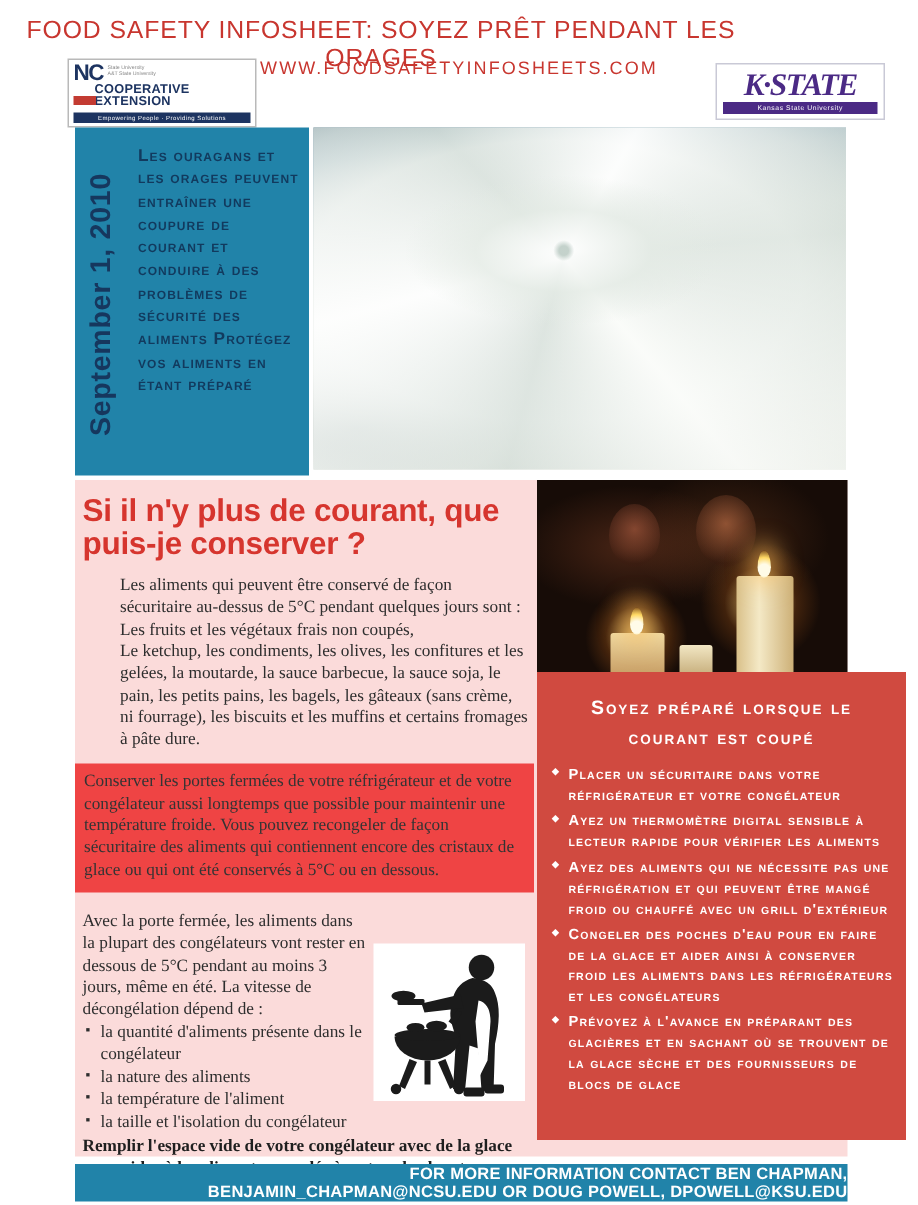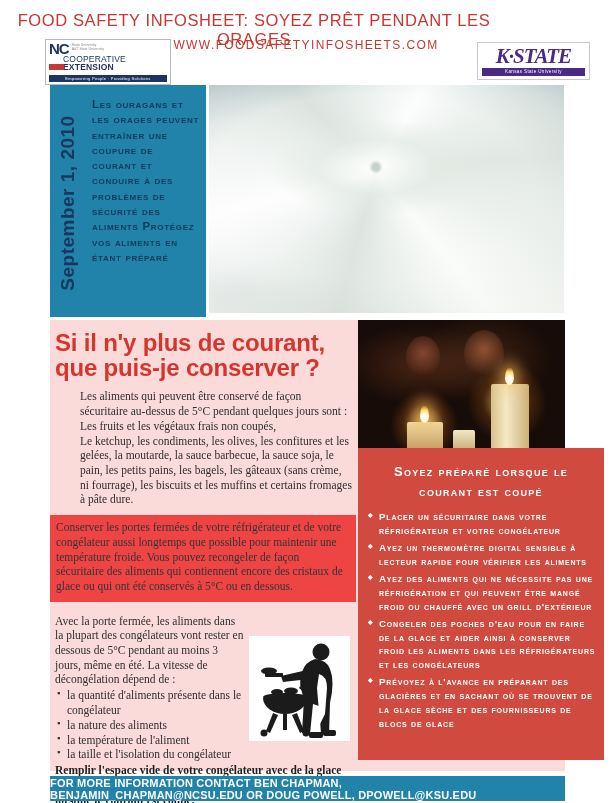--- a/index.html
+++ b/index.html
@@ -18,21 +18,21 @@
     color:#c8362f; font-size:12px; letter-spacing:1.4px; font-weight:400;
   }
   
   .nc-logo {
     position:absolute; left:45px; top:39px; width:126px; height:46px;
     background:#fff; border:1px solid #b9b9b9; padding:2px 3px; overflow:hidden;
   }
   .nc-top { display:flex; align-items:flex-start; }
   .nc-abbr { color:#1d3461; font-weight:bold; font-size:15px; line-height:13px; letter-spacing:-1px; }
   .nc-sub { margin-left:3px; color:#8a8a8a; font-size:3.5px; line-height:4px; padding-top:1px; }
-  .nc-coop { color:#1d3461; font-weight:normal; font-size:8.5px; line-height:8px; letter-spacing:.2px; margin-left:14px; }
+  .nc-coop { color:#1d3461; font-weight:bold; font-size:8.5px; line-height:8px; letter-spacing:.2px; margin-left:14px; }
   .nc-ext  { color:#1d3461; font-weight:bold; font-size:8.5px; line-height:9px; letter-spacing:.2px; margin-left:14px; position:relative;}
   .nc-redbar { position:absolute; left:3px; top:24px; width:15px; height:6px; background:#c33b32; }
   .nc-navybar { position:absolute; left:3px; bottom:2px; right:3px; height:7px; background:#1d3461;
     color:#fff; font-size:4px; line-height:7px; text-align:center; letter-spacing:.3px; }
   
   .k-logo {
     position:absolute; left:477px; top:42px; width:113px; height:38px;
     background:#fff; border:1px solid #c9c9d6; text-align:center; padding-top:1px;
   }
   .k-name { font-family:"Liberation Serif", serif; font-style:italic; font-weight:bold;
@@ -66,21 +66,21 @@
         rgba(255,255,255,.85) 360deg),
       radial-gradient(ellipse 85% 75% at 45% 45%, rgba(244,247,243,.95) 0 55%, rgba(236,240,235,.6) 75%, rgba(255,255,255,0) 95%),
       radial-gradient(ellipse 40% 25% at 8% 88%, rgba(70,100,98,.55), rgba(70,100,98,0) 70%),
       linear-gradient(172deg, #1c4a60 0%, #24607c 9%, #7b9aa2 20%, #b8c8c2 35%, #d7ded6 55%, #e7eae2 80%, #dfe4da 100%);
   }
   
   .panel { position:absolute; left:50px; top:320px; width:515px; height:451px; background:#fbdbda; }
   .left-col { position:absolute; left:0; top:4px; width:306px; }
   .col-pad { padding-left:5px; padding-right:4px; }
   .h1 {
-    color:#d6352e; font-weight:bold; font-size:24px; line-height:1.05;
+    color:#d6352e; font-weight:bold; font-size:21px; line-height:1.05;
     padding:6px 4px 0 5px; letter-spacing:-.2px;
   }
   .serif { font-family:"Liberation Serif", serif; color:#2e2e2e; }
   .para1 { font-size:11.5px; line-height:1.28; margin-top:9px;margin-left:25px; }
   .highlight {
     margin-top:8px; background:#ef4444; padding:5px 7px 8px 6px;
     font-size:11.5px; line-height:1.28; color:#343434;
   }
   .para2 { margin-top:12px; font-size:11.5px; line-height:1.27; }
   .bbq {
@@ -126,21 +126,21 @@
   }
   .redbox-list { list-style:none; margin:8px 8px 0 10px; }
   .redbox-list li {
     position:relative; padding-left:11px; margin-bottom:3px;
     font-variant:small-caps; font-weight:600; font-size:9.8px; line-height:1.42; letter-spacing:.8px;
   }
   .redbox-list li::before { content:"◆"; position:absolute; left:0; top:1px; font-size:6px; }
   
   .footer {
     position:absolute; left:50px; top:776px; width:515px; height:25px; background:#2183a9;
-    color:#ffffff; text-align:left; font-weight:bold; font-size:11px; line-height:11.5px; padding-top:2px;
+    color:#ffffff; text-align:right; font-weight:bold; font-size:11px; line-height:11.5px; padding-top:2px;
     letter-spacing:.2px;
   }
 </style>
 </head>
 <body>
 
 <div class="page">
 
   <div class="main-title">FOOD SAFETY INFOSHEET: SOYEZ PRÊT PENDANT LES ORAGES</div>
   <div class="site-url">WWW.FOODSAFETYINFOSHEETS.COM</div>

